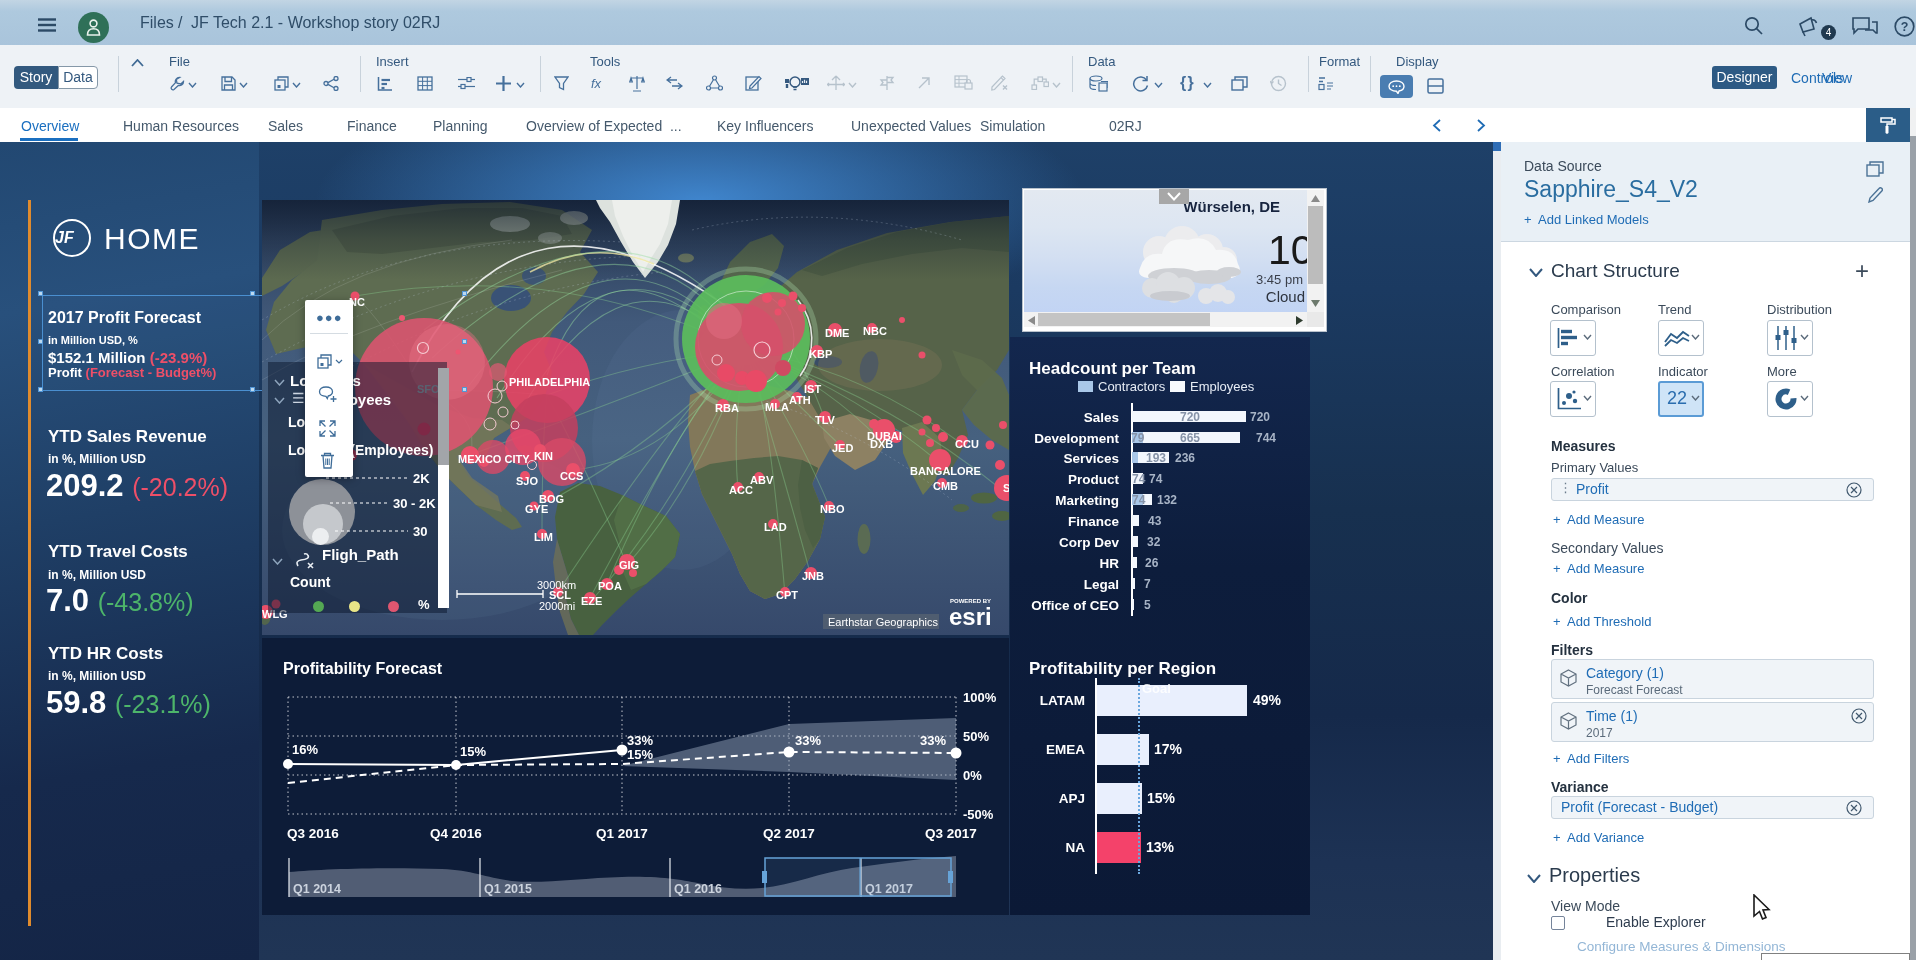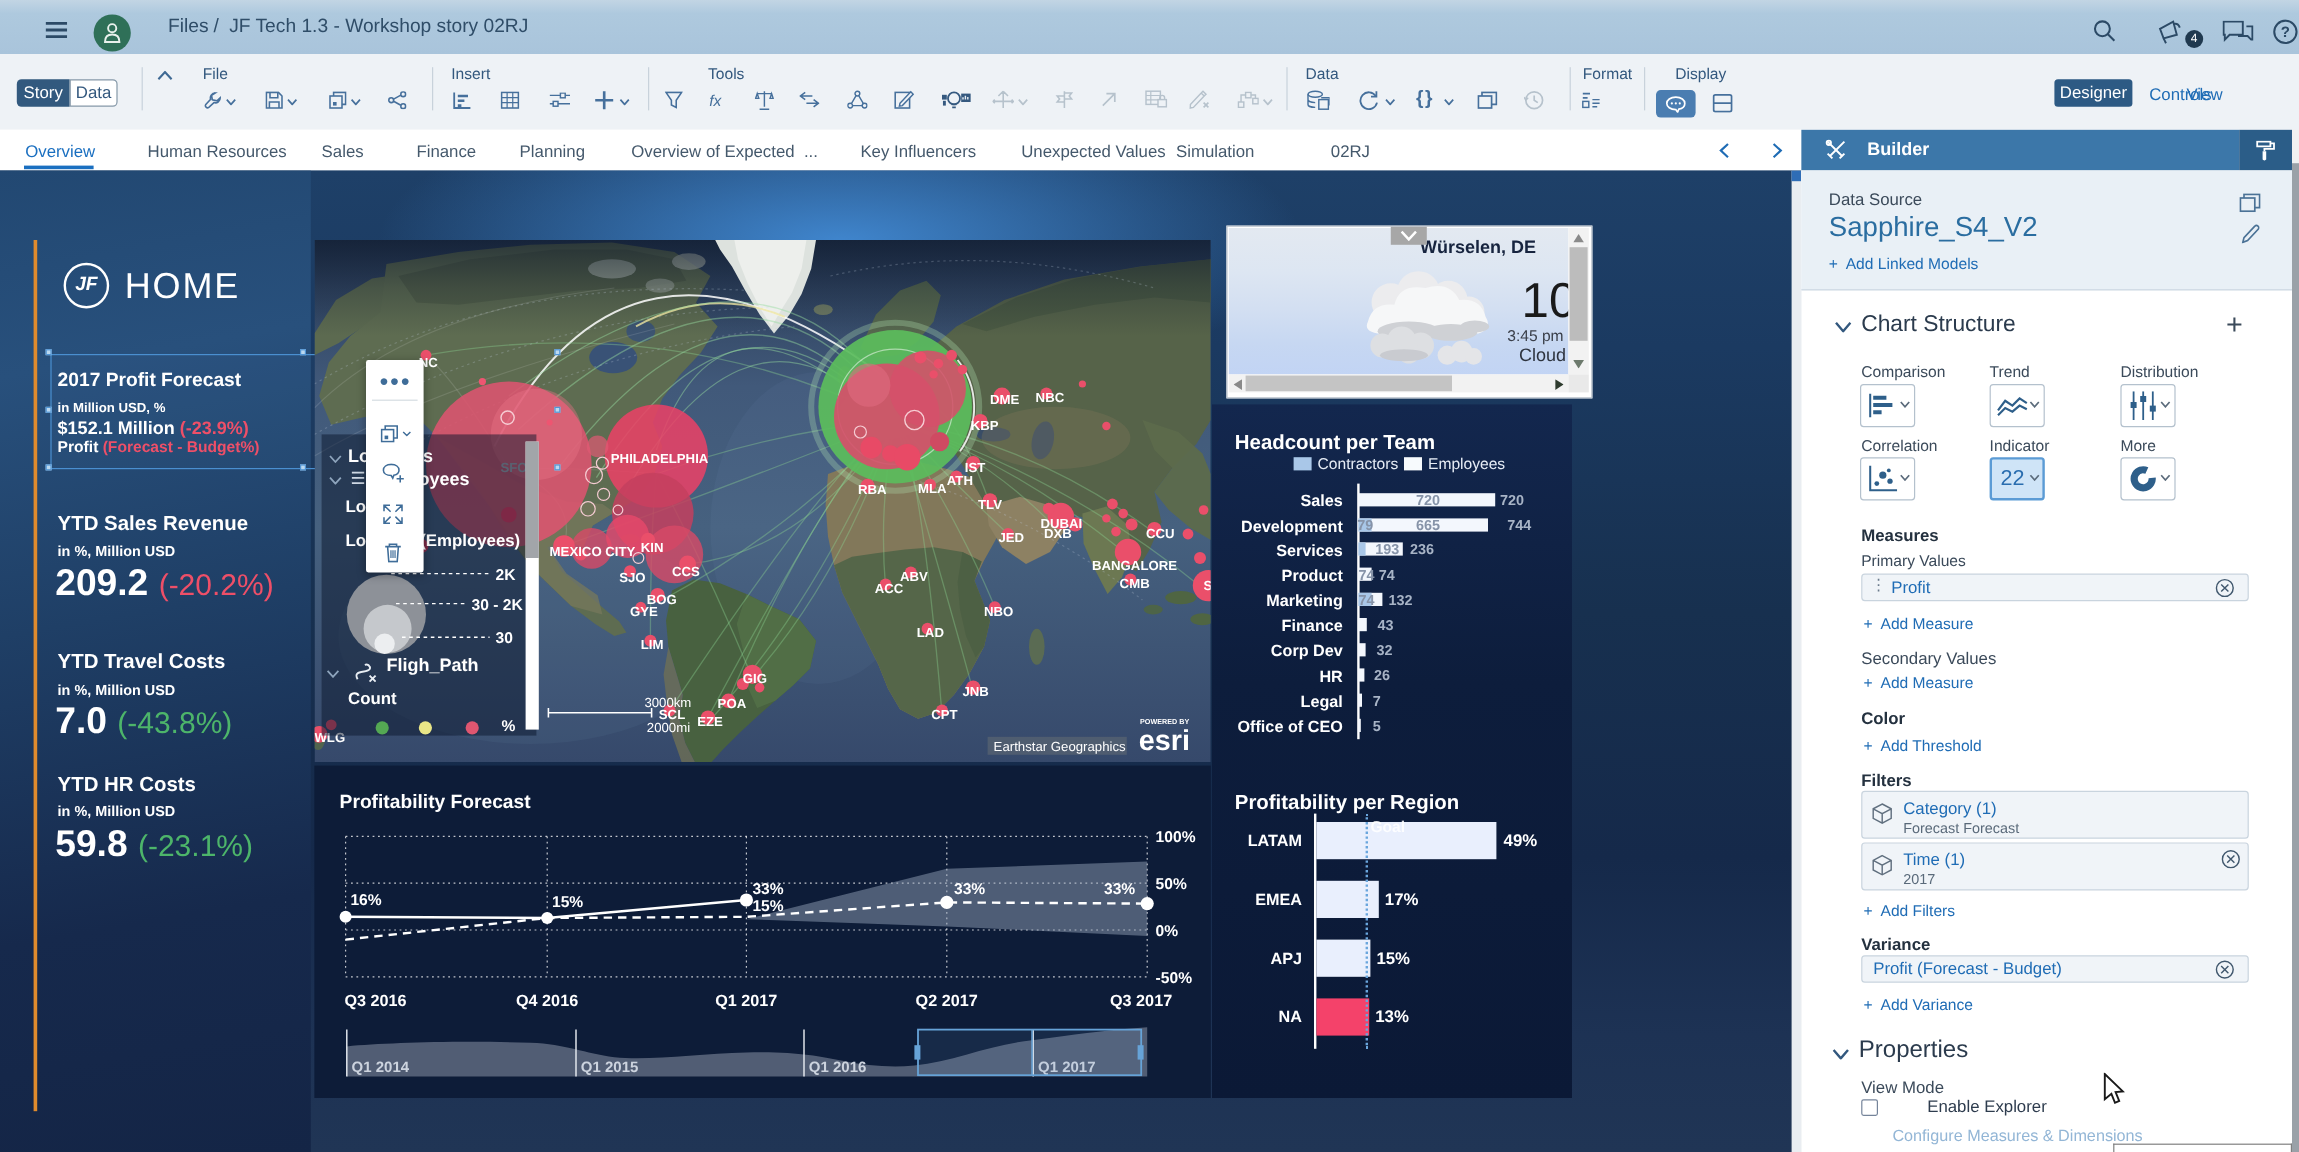--- a/index.html
+++ b/index.html
@@ -57,21 +57,21 @@
           <line x1="0" y1="12.5" x2="18" y2="12.5"></line>
         </g>
       </svg>
     <div class="abs" style="left:78px;top:12px;width:31px;height:31px;border-radius:50%;background:#2f7058;"></div>
     <svg class="abs" style="left:86px;top:19px" width="15" height="17" viewBox="0 0 15 17">
         <circle cx="7.5" cy="4.5" r="3.4" fill="none" stroke="#e9f1ec" stroke-width="1.6"></circle>
         <path d="M1.5 16 Q1.5 9.8 7.5 9.8 Q13.5 9.8 13.5 16 Z" fill="none" stroke="#e9f1ec" stroke-width="1.6"></path>
       </svg>
     <div class="crumb" style="left:140px;">Files</div>
     <div class="crumb" style="left:178px;">/</div>
-    <div class="crumb" style="left:191px;">JF Tech 1.3 - Workshop story 02RJ</div>
+    <div class="crumb" style="left:191px;">JF Tech 2.1 - Workshop story 02RJ</div>
     <svg class="abs" style="left:1744px;top:16px" width="19" height="19" viewBox="0 0 19 19">
         <circle cx="8" cy="8" r="6.2" fill="none" stroke="#2c4a66" stroke-width="1.7"></circle>
         <line x1="12.6" y1="12.6" x2="18" y2="18" stroke="#2c4a66" stroke-width="1.7"></line>
       </svg>
     <svg class="abs" style="left:1797px;top:16px" width="26" height="21" viewBox="0 0 26 21">
         <path d="M3 8 L14 2 L17 13 L6 16 Z" fill="none" stroke="#2c4a66" stroke-width="1.6"></path>
         <path d="M6 16 L8 20 M14.5 4 Q18 3 19.5 7" fill="none" stroke="#2c4a66" stroke-width="1.6"></path>
       </svg>
     <div class="abs" style="left:1821px;top:25px;width:15px;height:15px;border-radius:50%;background:#20394f;color:#fff;font-size:10px;text-align:center;line-height:15px;">4</div>
     <svg class="abs" style="left:1852px;top:17px" width="26" height="20" viewBox="0 0 26 20">
@@ -274,21 +274,21 @@
         <path d="M8 1 L2 6.5 L8 12" fill="none" stroke="#1f6cb5" stroke-width="1.8"></path>
       </svg>
     <svg class="abs" style="left:1477px;top:11px" width="9" height="13" viewBox="0 0 9 13">
         <path d="M1 1 L7 6.5 L1 12" fill="none" stroke="#1f6cb5" stroke-width="1.8"></path>
       </svg>
   </div>
   <div id="canvas">
     <div class="glow"></div>
     <div id="leftpanel"></div>
     <div class="abs" style="left:28px;top:58px;width:3px;height:726px;background:#e08b2d;"></div>
-    <div class="abs" style="left:53px;top:77px;width:38px;height:38px;border-radius:50%;border:2.5px solid #fff;color:#fff;font-size:16px;font-weight:700;font-style:italic;text-align:center;line-height:34px;">JF</div>
+    <div class="abs" style="left:53px;top:77px;width:38px;height:38px;border-radius:50%;border:2.5px solid #fff;color:#fff;font-size:16px;font-weight:700;font-style:italic;text-align:left;line-height:34px;">JF</div>
     <div class="abs" style="left:104px;top:80px;color:#fff;font-size:30px;font-weight:500;letter-spacing:1.5px;">HOME</div>
     <div class="abs" style="left:42px;top:153px;width:424px;height:96px;border:1px solid #4a8fd0;background:rgba(90,150,210,0.04);"></div>
     <div class="kpi-t" style="top:167px;font-size:16px;">2017 Profit Forecast</div>
     <div class="kpi-s" style="top:192px;font-size:11px;">in Million USD, %</div>
     <div class="abs" style="left:48px;top:207px;font-size:15px;font-weight:700;color:#fff;white-space:nowrap;">$152.1 Million <span style="color:#ee4f68;">(-23.9%)</span></div>
     <div class="abs" style="left:48px;top:223px;font-size:13px;font-weight:700;color:#fff;white-space:nowrap;">Profit <span style="color:#ee4f68;">(Forecast - Budget%)</span></div>
     <div class="kpi-t" style="top:285px;">YTD Sales Revenue</div>
     <div class="kpi-s" style="top:310px;">in %, Million USD</div>
     <div class="kpi-n" style="top:326px;">209.2 <span class="red">(-20.2%)</span></div>
     <div class="kpi-t" style="top:400px;">YTD Travel Costs</div>
@@ -806,30 +806,20 @@
       <div class="abs" style="left:284px;top:123px;width:17px;height:15px;background:#e9e9e9;"></div>
       <div class="abs" style="left:136px;top:0px;width:30px;height:15px;background:#a7a7a7;"></div>
       <svg class="abs" style="left:144px;top:3px" width="14" height="9" viewBox="0 0 14 9">
           <path d="M1 1 L7 7.5 L13 1" fill="none" stroke="#fff" stroke-width="2"></path>
         </svg>
     </div>
     <div class="abs" style="left:1493px;top:0;width:8px;height:818px;background:#e9edf1;"></div>
     <div class="abs" style="left:1493px;top:0;width:8px;height:9px;background:#2f6db6;"></div>
   </div>
   <div id="builder">
-    <div id="bhead">
-      <svg class="abs" style="left:20px;top:8px" width="18" height="18" viewBox="0 0 18 18">
-          <g stroke="#fff" stroke-width="1.6" fill="none">
-            <path d="M2 2 L9 9 M9 9 L14 14 M14 14 L16 12 M14 14 L12 16"></path>
-            <path d="M16 2 L4 14 M2 12 L6 16"></path>
-            <circle cx="3" cy="3" r="1.8"></circle>
-          </g>
-        </svg>
-      <div class="abs" style="left:55px;top:8px;font-size:15px;font-weight:700;color:#fff;">Builder</div>
-    </div>
     <div class="abs" style="left:365px;top:0;width:44px;height:34px;background:#2b5d88;"></div>
     <svg class="abs" style="left:378px;top:9px" width="19" height="17" viewBox="0 0 19 17">
         <path d="M2 1 H13 V5 H2 Z M13 2.5 H16 V7 H8 V9" fill="none" stroke="#fff" stroke-width="1.5"></path>
         <path d="M6.5 9 H9.5 V16 L8 17 L6.5 16 Z" fill="#fff"></path>
       </svg>
     <div class="abs" style="left:0;top:34px;width:409px;height:100px;background:#e9f0f6;border-bottom:1px solid #ccd7e1;"></div>
     <div class="abs blabel" style="left:23px;top:50px;font-size:14px;">Data Source</div>
     <div class="abs" style="left:23px;top:68px;font-size:23px;color:#2a6da0;">Sapphire_S4_V2</div>
     <div class="abs blink" style="left:23px;top:104px;">+&nbsp; Add Linked Models</div>
     <svg class="abs" style="left:365px;top:53px" width="18" height="16" viewBox="0 0 18 16">

